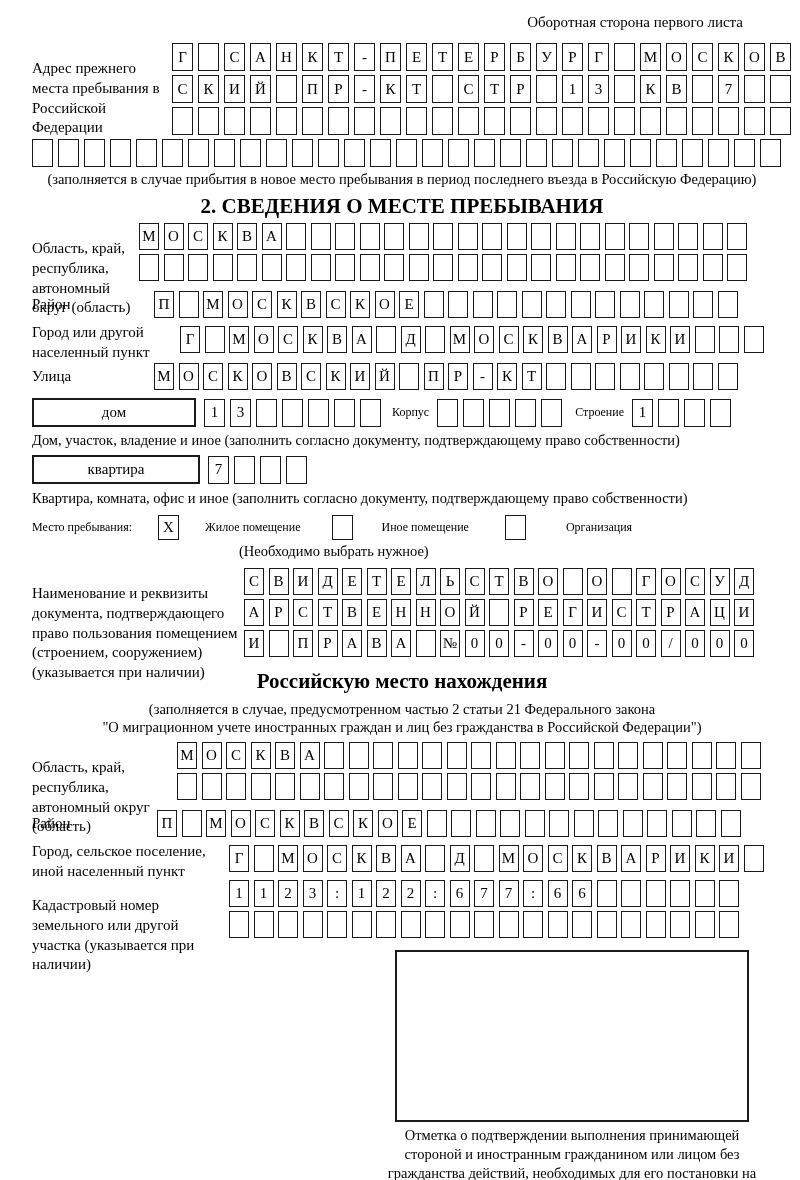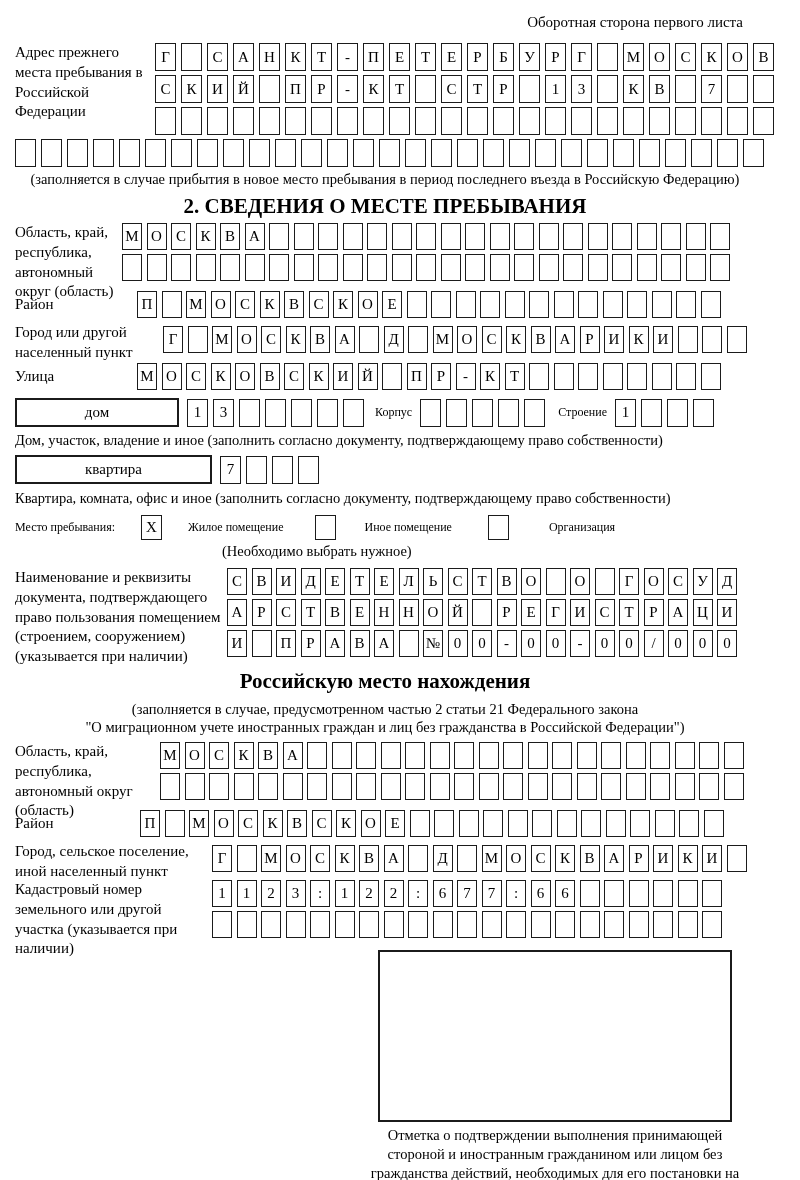--- a/index.html
+++ b/index.html
@@ -1,26 +1,26 @@
 <!DOCTYPE html>
 <html><head>
 <meta charset="utf-8">
 <style>
   html,body { margin:0; padding:0; background:#fff; }
   body { width:800px; height:1180px; color:#000;
          font-family:"Liberation Serif","DejaVu Serif",serif; }
   .page { position:relative; width:800px; height:1180px; box-sizing:border-box;
-          padding:0 0 0 15px; overflow:hidden; }
+          padding:0 0 0 32px; overflow:hidden; }
 
   .header-note { margin-top:14px; padding-right:57px; text-align:right;
                  font-size:15px; }
 
   
   .field { position:relative; }
-  .field > .flabel { position:absolute; left:0; top:0; font-size:15px; line-height:1.32; }
+  .field > .flabel { position:absolute; left:0; top:16px; font-size:15px; line-height:1.32; }
   .rows { display:flex; flex-direction:column; gap:4px; }
 
   .boxrow { display:flex; gap:5px; height:28px; }
   .cell { width:21px; height:28px; box-sizing:border-box; border:1.8px solid #1b1b1b;
           display:flex; align-items:center; justify-content:center;
           font-size:15px; background:#fff; }
   .boxrow.sm { gap:4.5px; height:27px; }
   .boxrow.sm .cell { width:20px; height:27px; }
 
   .caption { font-size:14.5px; }
@@ -343,21 +343,21 @@
     <div class="boxrow">
         <span class="cell">1</span>
         <span class="cell"></span>
         <span class="cell"></span>
         <span class="cell"></span>
       </div>
   </div>
   <div class="caption" style="margin-top:5px;">Дом, участок, владение и иное (заполнить согласно документу, подтверждающему право собственности)</div>
 
   <div style="display:flex; align-items:center; margin-top:6px;">
-    <div class="bigbox" style="width:197px;font-family:Liberation Serif, serif;">квартира</div>
+    <div class="bigbox" style="width:168px;font-family:Liberation Serif, serif;">квартира</div>
     <div class="boxrow" style="margin-left:8px;">
         <span class="cell">7</span>
         <span class="cell"></span>
         <span class="cell"></span>
         <span class="cell"></span>
       </div>
   </div>
   <div class="caption" style="margin-top:6px;">Квартира, комната, офис и иное (заполнить согласно документу, подтверждающему право собственности)</div>
 
   <div class="mesto-row" style="margin-top:8px;gap:16px;">

